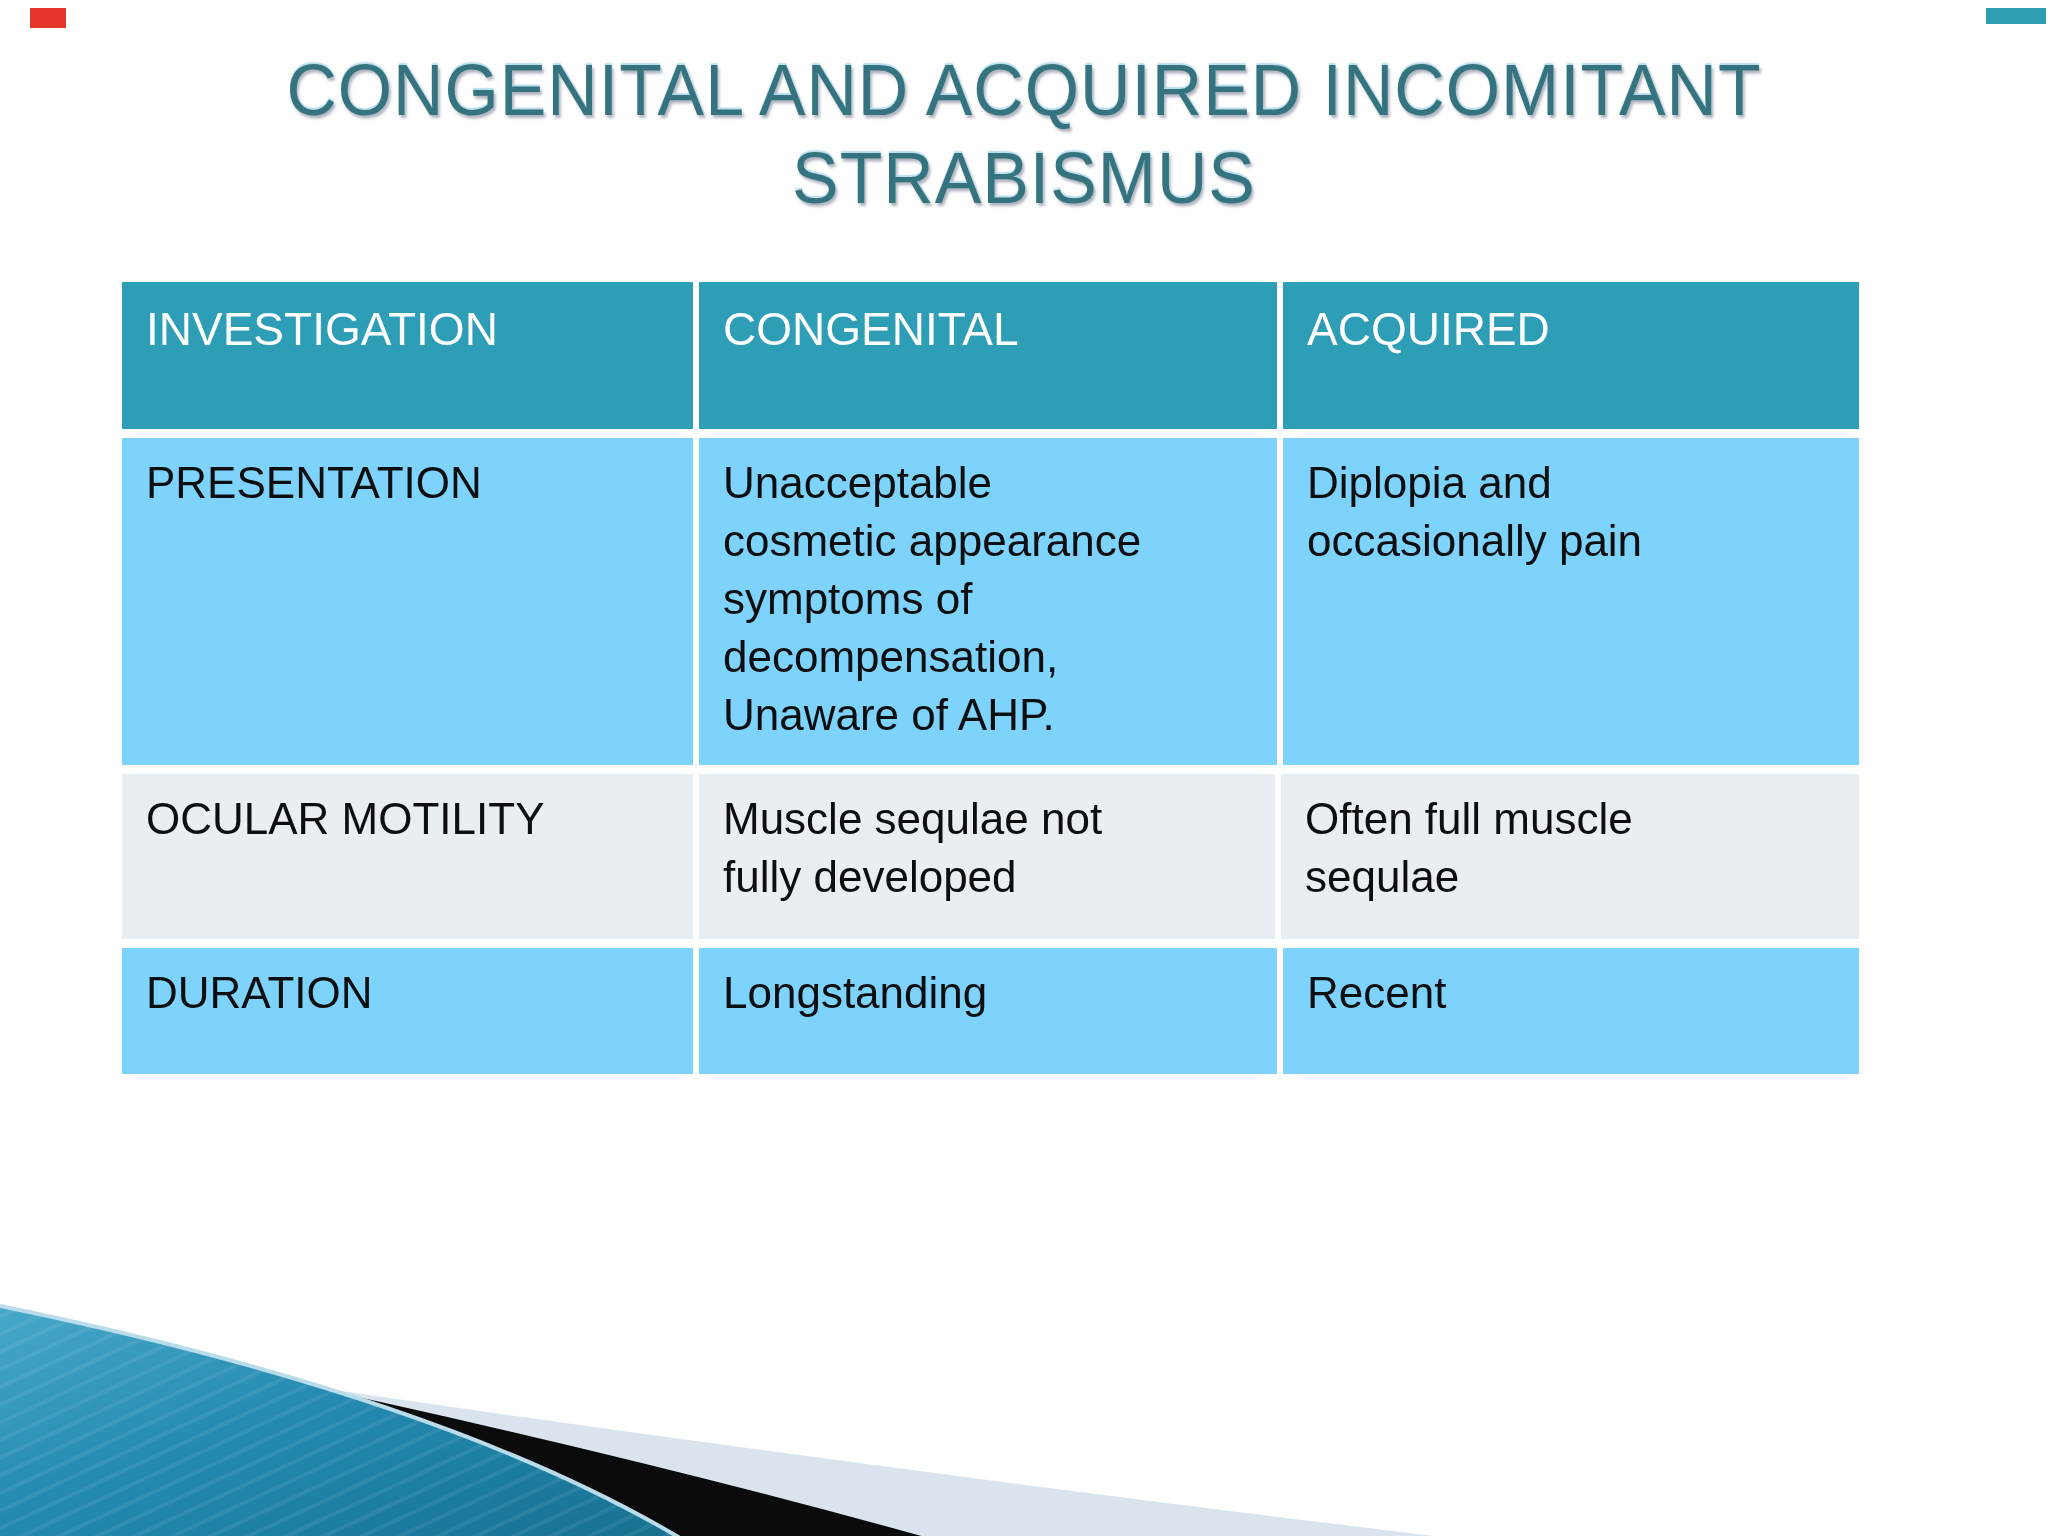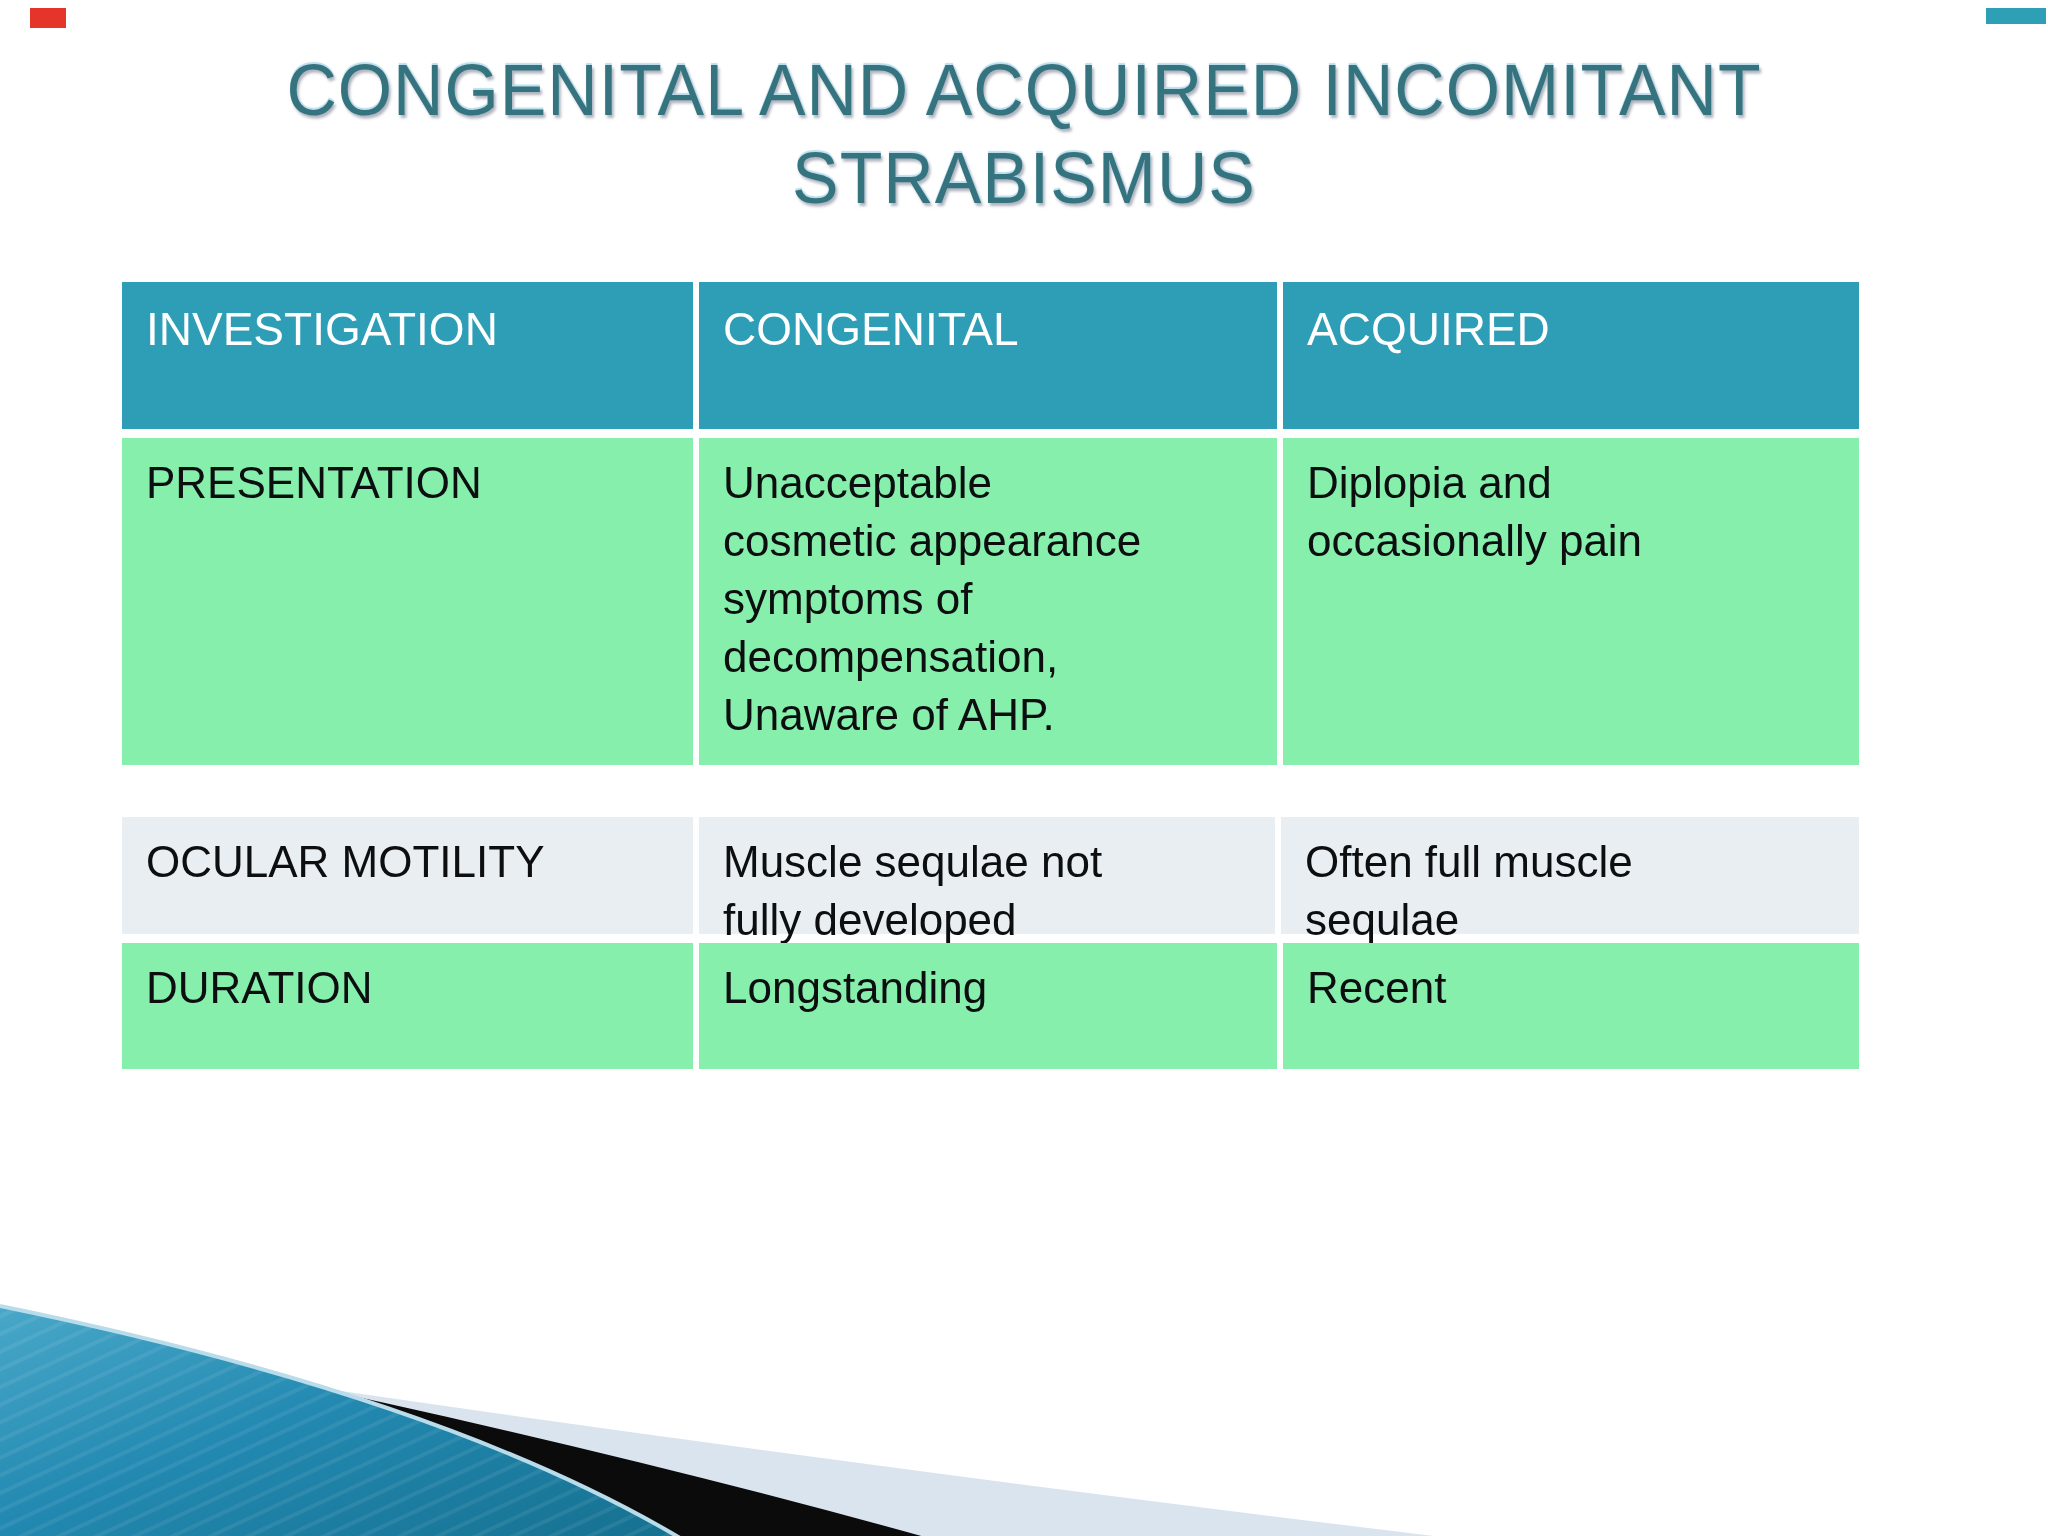--- a/index.html
+++ b/index.html
@@ -37,24 +37,24 @@
   .tcell { padding: 16px 40px 14px 24px; color: #0c0e10; font-size: 44px; line-height: 58px; white-space: pre-line; }
   .c1 { width: 571px; flex: 0 0 571px; }
   .c2 { width: 578px; flex: 0 0 578px; }
   .c3 { width: 576px; flex: 1 1 auto; }
 
   .thead-row .tcell {
     background: #2e9eb7; color: #ffffff; font-size: 46px; padding-top: 18px;
   }
   .thead-row { height: 147px; }
   .row-1 { height: 327px; }
-  .row-2 { height: 117px; margin-top: 43px; }
+  .row-2 { height: 165px; }
   .row-3 { height: 126px; }
   .row-4 { height: 194px; }
-  .row-dark  .tcell { background: #86efac; }
+  .row-dark  .tcell { background: #7dd3fc; }
   .row-light .tcell { background: #e9eef3; }
 
   
   .swoosh { position: absolute; left: 0; top: 0; width: 2048px; height: 1536px; pointer-events: none; }
 </style>
 </head>
 <body>
 
 <div class="slide">
 

